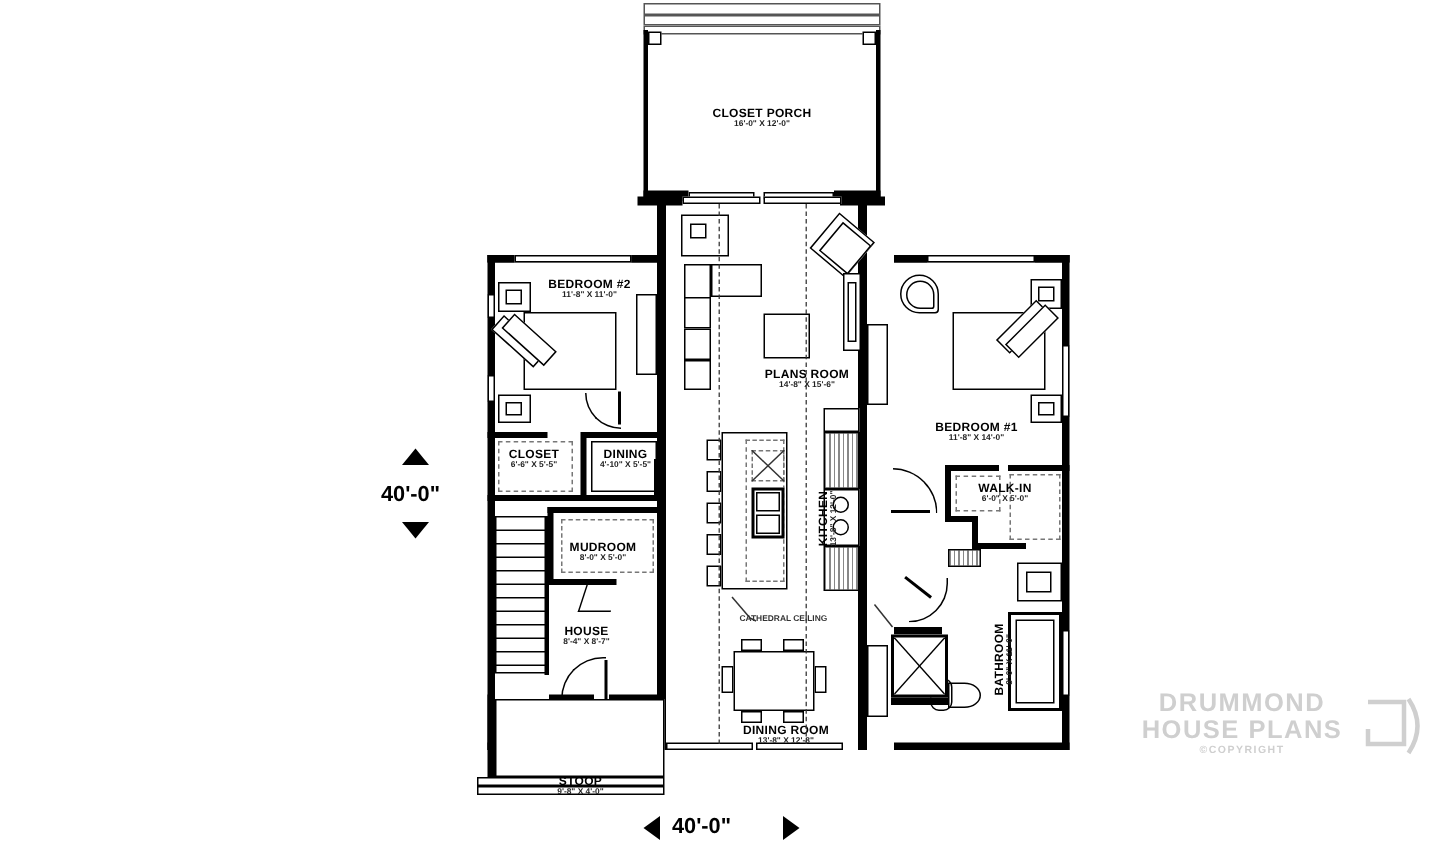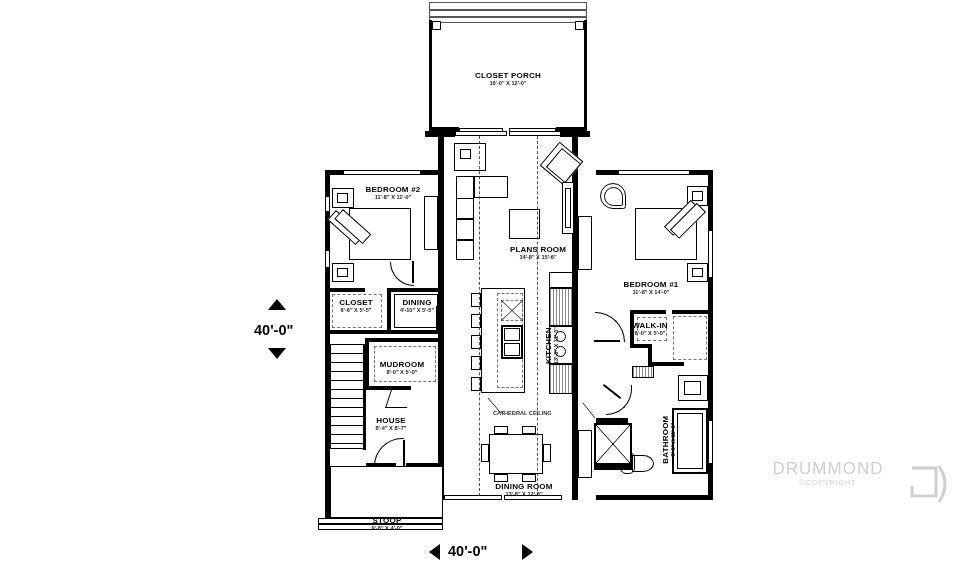--- a/index.html
+++ b/index.html
@@ -34,21 +34,21 @@
   
   .cline{position:absolute;width:0;border-left:1px dashed #333;opacity:.85;}
 
   
   .ann{position:absolute;font-size:5.6px;font-weight:bold;color:#333;white-space:nowrap;}
 
   
   .logoWrap{position:absolute;left:748px;top:460px;width:200px;height:58px;}
   .logoText{position:absolute;left:0;top:0;width:160px;text-align:center;
             font-family:"Liberation Sans",sans-serif;color:#cfcfcf;
-            font-weight:normal;line-height:1.0;letter-spacing:1px;}
+            font-weight:bold;line-height:1.0;letter-spacing:1px;}
   .logoL1{font-size:17px;}
   .logoL2{font-size:17px;margin-top:1px;}
   .logoL3{font-size:7px;letter-spacing:1px;margin-top:2px;}
   .logoMark{position:absolute;left:158px;top:2px;width:46px;height:44px;}
   .planTitle{position:absolute;left:748px;top:518px;width:200px;text-align:center;
              font-size:17px;font-weight:bold;color:#3a3a3a;letter-spacing:.3px;
              font-family:"Liberation Sans",sans-serif;}
 
   
   .hatch{position:absolute;box-sizing:border-box;border:1px solid #000;
@@ -331,21 +331,21 @@
     <div class="wall" style="left:630px;top:344px;width:22px;height:4px;"></div>
     <div class="wall" style="left:648px;top:344px;width:4px;height:22px;"></div>
     <div class="wall" style="left:648px;top:362px;width:36px;height:4px;"></div>
     <div class="dashbox" style="left:637px;top:317px;width:30px;height:24px;"></div>
     <div class="dashbox" style="left:673px;top:316px;width:34px;height:44px;"></div>
     <div class="hatch" style="left:632px;top:366px;width:22px;height:12px;"></div>
 
     <div class="abs" style="left:595px;top:312px;width:30px;height:30px;border:1px solid #000;border-radius:0 30px 0 0;border-bottom:none;border-left:none;"></div>
     <div class="wall" style="left:594px;top:340px;width:26px;height:2px;"></div>
 
-    <div class="rlabel" style="left:612px;top:322px;width:76px;text-align:center;">
+    <div class="rlabel" style="left:632px;top:322px;width:76px;text-align:center;">
       <div class="rname">WALK-IN</div>
       <div class="rdim">6'-0" X 5'-0"</div>
     </div>
   </div>
 
   <div>
     <div class="wall" style="left:596px;top:418px;width:32px;height:5px;"></div>
 
     <div class="outline" style="left:678px;top:375px;width:30px;height:26px;"></div>
     <div class="outline" style="left:684px;top:381px;width:17px;height:14px;"></div>
@@ -382,20 +382,21 @@
 
   <div>
     <div class="arrowL" style="left:429px;top:544px;"></div>
     <div class="dimtext" style="left:448px;top:543px;">40'-0"</div>
     <div class="arrowR" style="left:522px;top:544px;"></div>
   </div>
 
   <div class="logoWrap">
     <div class="logoText">
       <div class="logoL1">DRUMMOND</div>
+      <div class="logoL2">HOUSE PLANS</div>
       <div class="logoL3">©COPYRIGHT</div>
     </div>
     <svg class="logoMark" viewBox="0 0 46 44">
       <path d="M6 6 H30 V34 H6 V24" fill="none" stroke="#cfcfcf" stroke-width="3"></path>
       <path d="M33 4 Q45 22 33 40" fill="none" stroke="#cfcfcf" stroke-width="3"></path>
     </svg>
   </div>
 
 
 </div>

